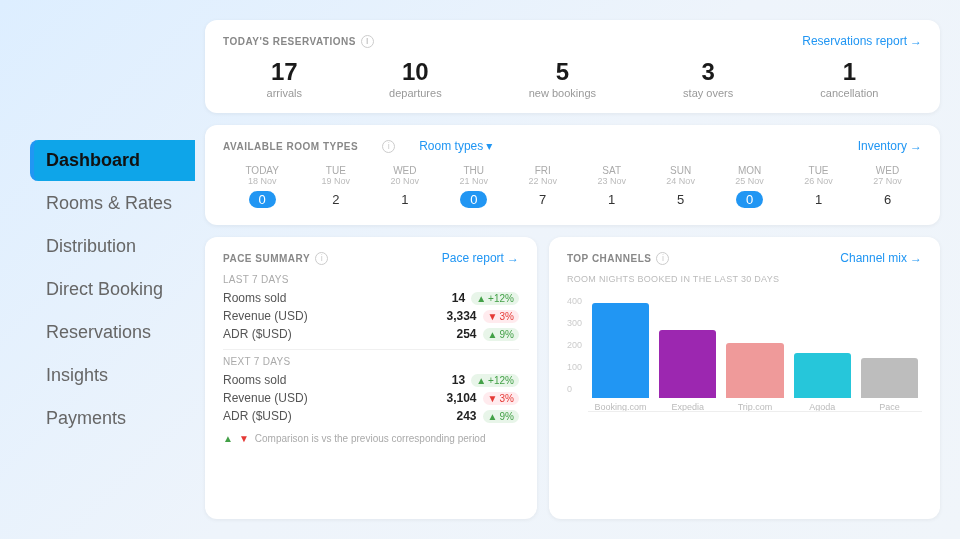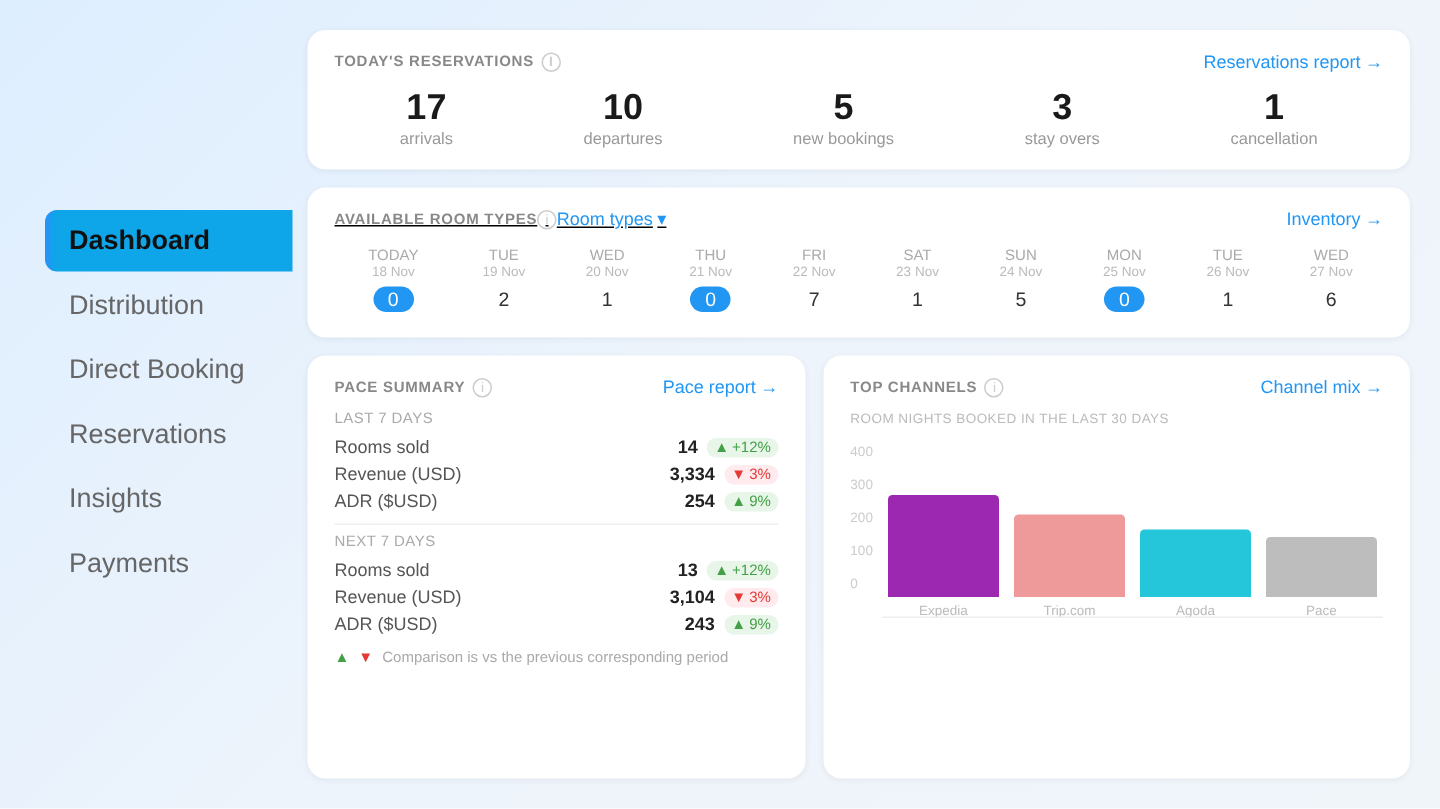--- a/index.html
+++ b/index.html
@@ -116,22 +116,21 @@
     .room-types-card .card-header {
       display: flex;
       justify-content: space-between;
       align-items: center;
       margin-bottom: 10px;
     }
 
     .room-types-header-left {
       display: flex;
       align-items: center;
-      gap: 0;
-      text-decoration: underline;
+      gap: 24px;
     }
 
     .room-types-dropdown {
       font-size: 12px;
       color: #2196f3;
       display: flex;
       align-items: center;
       gap: 3px;
       cursor: pointer;
     }
@@ -329,20 +328,23 @@
       line-height: 10px;
       cursor: default;
     }
   </style>
 </head>
 <body>
 
 <div class="sidebar">
   <div class="sidebar-item active">
     <span>Dashboard</span>
+  </div>
+  <div class="sidebar-item">
+    <span>Rooms &amp; Rates</span>
   </div>
   <div class="sidebar-item">
     <span>Distribution</span>
   </div>
   <div class="sidebar-item">
     <span>Direct Booking</span>
   </div>
   <div class="sidebar-item">
     <span>Reservations</span>
   </div>
@@ -551,20 +553,24 @@
       <div class="chart-label">ROOM NIGHTS BOOKED IN THE LAST 30 DAYS</div>
       <div style="display:flex;gap:6px;">
         <div style="display:flex;flex-direction:column;justify-content:space-between;padding-bottom:18px;padding-top:4px;">
           <span style="font-size:9px;color:#ccc;">400</span>
           <span style="font-size:9px;color:#ccc;">300</span>
           <span style="font-size:9px;color:#ccc;">200</span>
           <span style="font-size:9px;color:#ccc;">100</span>
           <span style="font-size:9px;color:#ccc;">0</span>
         </div>
         <div class="bar-chart" id="bar-chart" style="flex:1;">
+        <div class="bar-col">
+              <div class="bar" style="height: 95px; background: rgb(33, 150, 243); min-width: 28px;"></div>
+              <div class="bar-name">Booking.com</div>
+            </div>
             <div class="bar-col">
               <div class="bar" style="height: 68px; background: rgb(156, 39, 176); min-width: 28px;"></div>
               <div class="bar-name">Expedia</div>
             </div>
             <div class="bar-col">
               <div class="bar" style="height: 55px; background: rgb(239, 154, 154); min-width: 28px;"></div>
               <div class="bar-name">Trip.com</div>
             </div>
             <div class="bar-col">
               <div class="bar" style="height: 45px; background: rgb(38, 198, 218); min-width: 28px;"></div>

